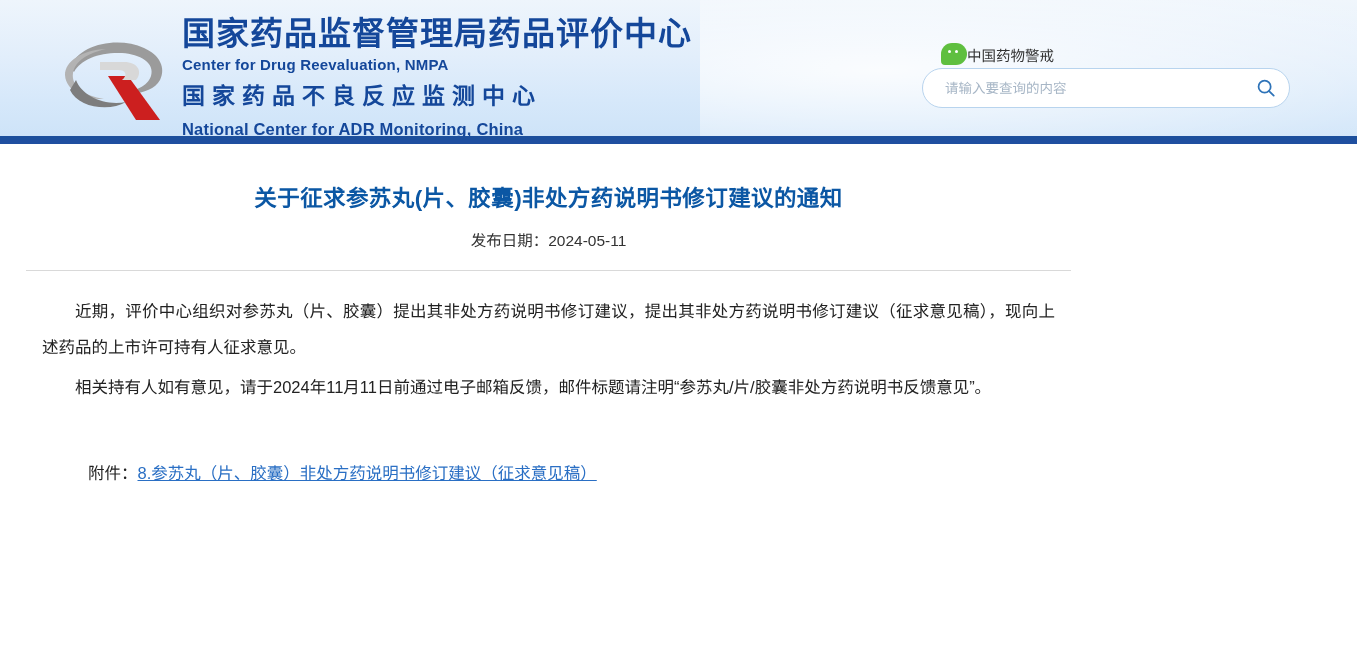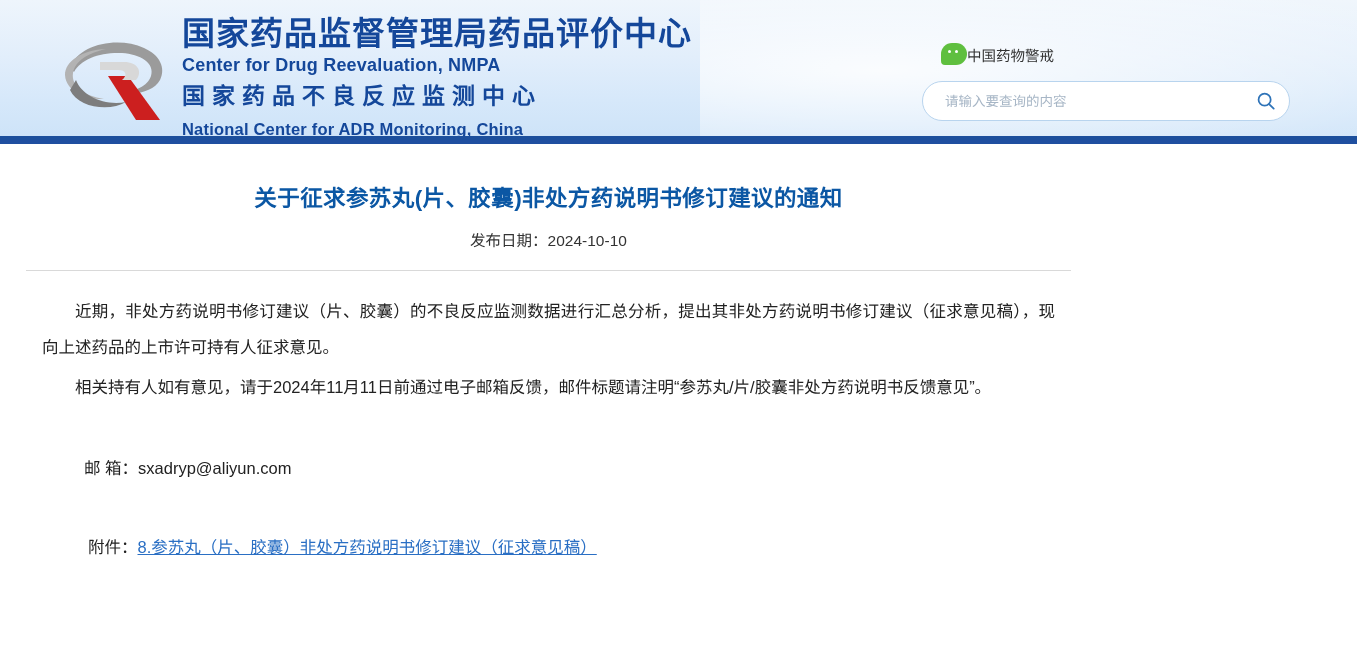--- a/index.html
+++ b/index.html
@@ -58,21 +58,21 @@
   .title-cn-1 {
     font-family: "Liberation Serif", "DejaVu Serif", serif;
     font-weight: bold;
     font-size: 33px;
     letter-spacing: 1px;
     color: #14479a;
     line-height: 40px;
     white-space: nowrap;
   }
   .title-en-1 {
-    font-size: 18px;
+    font-size: 15px;
     font-weight: bold;
     color: #14479a;
     line-height: 22px;
     letter-spacing: 0.2px;
     white-space: nowrap;
   }
   .title-cn-2 {
     font-family: "Liberation Serif", "DejaVu Serif", serif;
     font-weight: bold;
     font-size: 23px;
@@ -117,21 +117,21 @@
   .wechat-text {
     font-size: 14.5px;
     color: #333333;
     white-space: nowrap;
   }
 
   
   .search-box {
     position: absolute;
     left: 922px;
-    top: 81px;
+    top: 68px;
     width: 368px;
     height: 40px;
     background: #ffffff;
     border: 1px solid #b8d4ee;
     border-radius: 21px;
     display: flex;
     align-items: center;
     padding: 0 6px 0 20px;
   }
   .search-input {
@@ -255,28 +255,27 @@
       <svg width="22" height="22" viewBox="0 0 24 24" fill="none" stroke="#2e73b8" stroke-width="1.9">
         <circle cx="10.5" cy="10.5" r="6.6"></circle>
         <line x1="15.4" y1="15.4" x2="20.4" y2="20.4" stroke-linecap="round"></line>
       </svg>
     </button>
   </div>
 </div>
 
 <div class="article">
   <h1 class="doc-title">关于征求参苏丸(片、胶囊)非处方药说明书修订建议的通知</h1>
-  <div class="doc-date">发布日期：2024-10-10</div>
+  <div class="doc-date">发布日期：2024-05-11</div>
   <div class="rule"></div>
 
   <div class="body-text">
-    <p>近期，非处方药说明书修订建议（片、胶囊）的不良反应监测数据进行汇总分析，提出其非处方药说明书修订建议（征求意见稿），现向上述药品的上市许可持有人征求意见。</p>
+    <p>近期，评价中心组织对参苏丸（片、胶囊）提出其非处方药说明书修订建议，提出其非处方药说明书修订建议（征求意见稿），现向上述药品的上市许可持有人征求意见。</p>
     <p>相关持有人如有意见，请于2024年11月11日前通过电子邮箱反馈，邮件标题请注明“参苏丸/片/胶囊非处方药说明书反馈意见”。</p>
   </div>
 
-  <div class="email-line">邮 箱：sxadryp@aliyun.com</div>
 
   <div class="attachments">
     <div>
       <span class="att-label">附件：</span><a href="#">8.参苏丸（片、胶囊）非处方药说明书修订建议（征求意见稿）</a>
     </div>
   </div>
 </div>
 
 </body></html>

